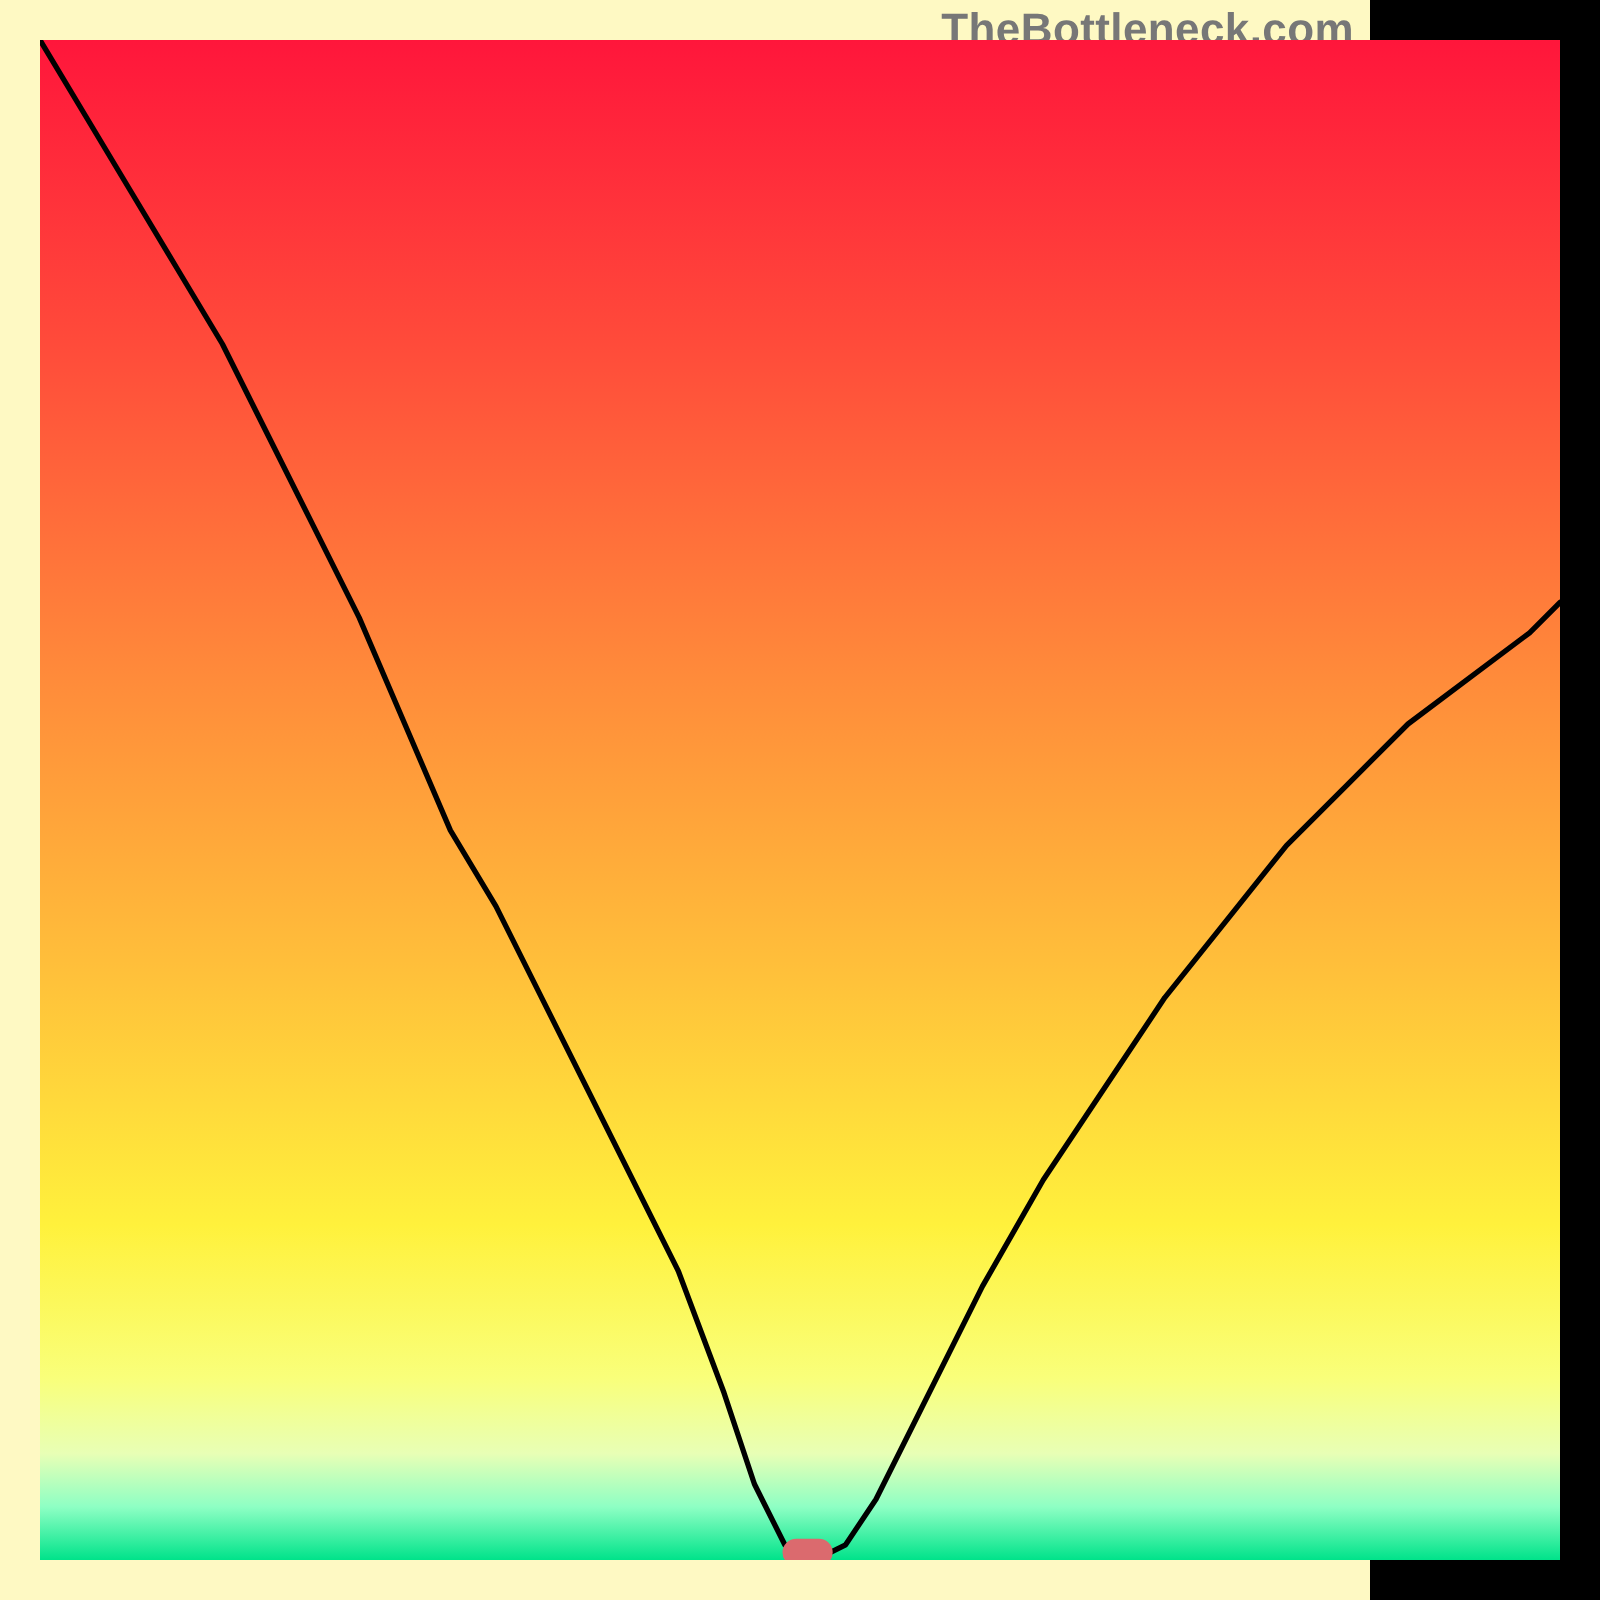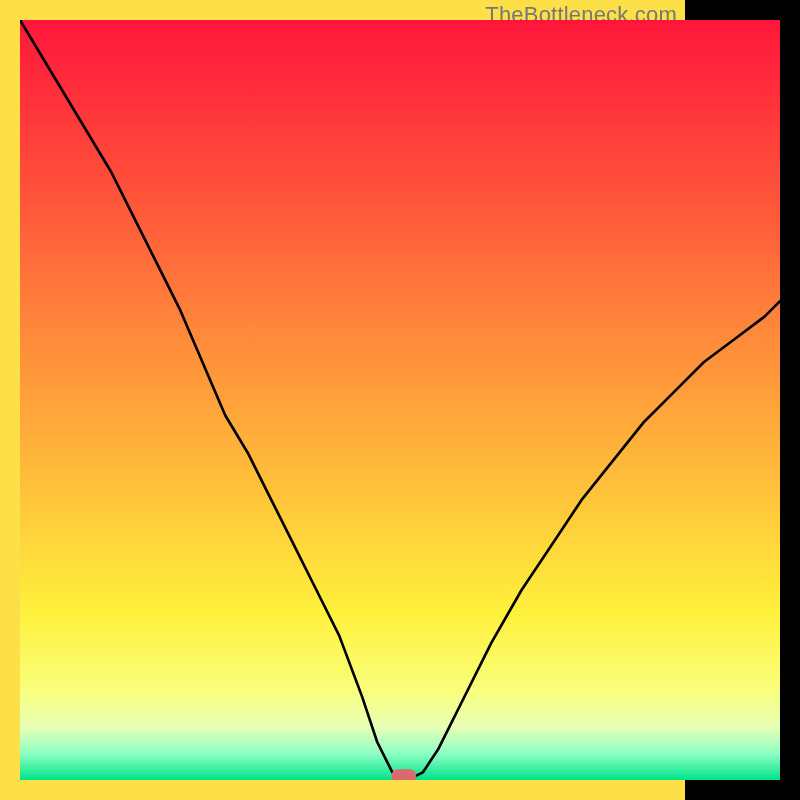--- a/index.html
+++ b/index.html
@@ -7,21 +7,22 @@
     padding: 0;
     width: 800px;
     height: 800px;
     background: #000;
     overflow: hidden;
   }
   .frame {
     position: relative;
     width: 685px;
     height: 800px;
-    background: #fde047;
+    background: #fef9c3;
+    font-weight: bold;
   }
   .plot {
     position: absolute;
     left: 20px;
     top: 20px;
     width: 760px;
     height: 760px;
   }
   .watermark {
     position: absolute;

